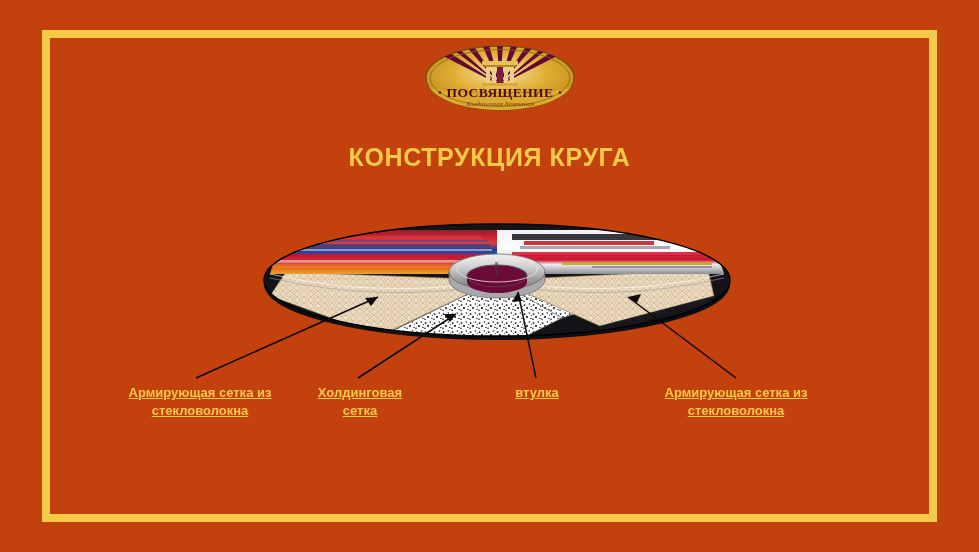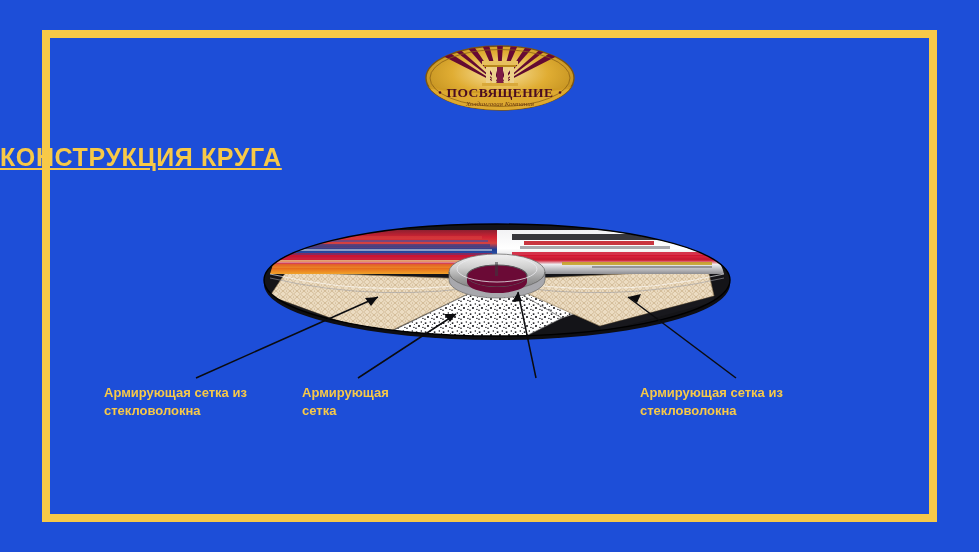--- a/index.html
+++ b/index.html
@@ -11,21 +11,21 @@
     width: 979px;
     height: 552px;
     overflow: hidden;
     font-family: "Liberation Sans", sans-serif;
     background: #6b0a36;
   }
   #slide {
     position: relative;
     width: 979px;
     height: 552px;
-    background: #1d4ed8;
+    background: #c2410c;
     overflow: hidden;
   }
   
   #frame {
     position: absolute;
     left: 42px;
     top: 30px;
     width: 895px;
     height: 492px;
     border: 8px solid #f7c948;
@@ -39,44 +39,44 @@
     top: 45px;
     width: 150px;
     height: 66px;
   }
   
   #title {
     position: absolute;
     left: 0;
     top: 143px;
     width: 979px;
-    text-align: left;
+    text-align: center;
     font-size: 25px;
     font-weight: bold;
     letter-spacing: 0.6px;
     color: #f7c948;
     white-space: nowrap;
-    text-decoration: underline;
   }
   
   #disc-wrap {
     position: absolute;
     left: 262px;
     top: 222px;
     width: 470px;
     height: 125px;
   }
   
   .callout {
     position: absolute;
-    text-align: left;
+    text-align: center;
     color: #f7c948;
     font-size: 13px;
     font-weight: bold;
     line-height: 1.38;
+    text-decoration: underline;
   }
   #callout-0 { left: 104px;  top: 384px; width: 192px; }
   #callout-1 { left: 302px;  top: 384px; width: 116px; }
   #callout-2 { left: 466px;  top: 384px; width: 142px; }
   #callout-3 { left: 640px;  top: 384px; width: 192px; }
 
   
   #leaders {
     position: absolute;
     left: 0; top: 0;
@@ -282,23 +282,24 @@
       <polygon points="518,292 512,302 522,301"></polygon>
       <polygon points="628,297 637,303 641,294"></polygon>
     </g>
   </svg>
 
   <div class="callout" id="callout-0">
     <div>Армирующая сетка из</div>
     <div>стекловолокна</div>
   </div>
   <div class="callout" id="callout-1">
-    <div>Армирующая</div>
+    <div>Холдинговая</div>
     <div>сетка</div>
   </div>
   <div class="callout" id="callout-2">
+    <div>втулка</div>
   </div>
   <div class="callout" id="callout-3">
     <div>Армирующая сетка из</div>
     <div>стекловолокна</div>
   </div>
 
 </div>
 
 </body></html>

